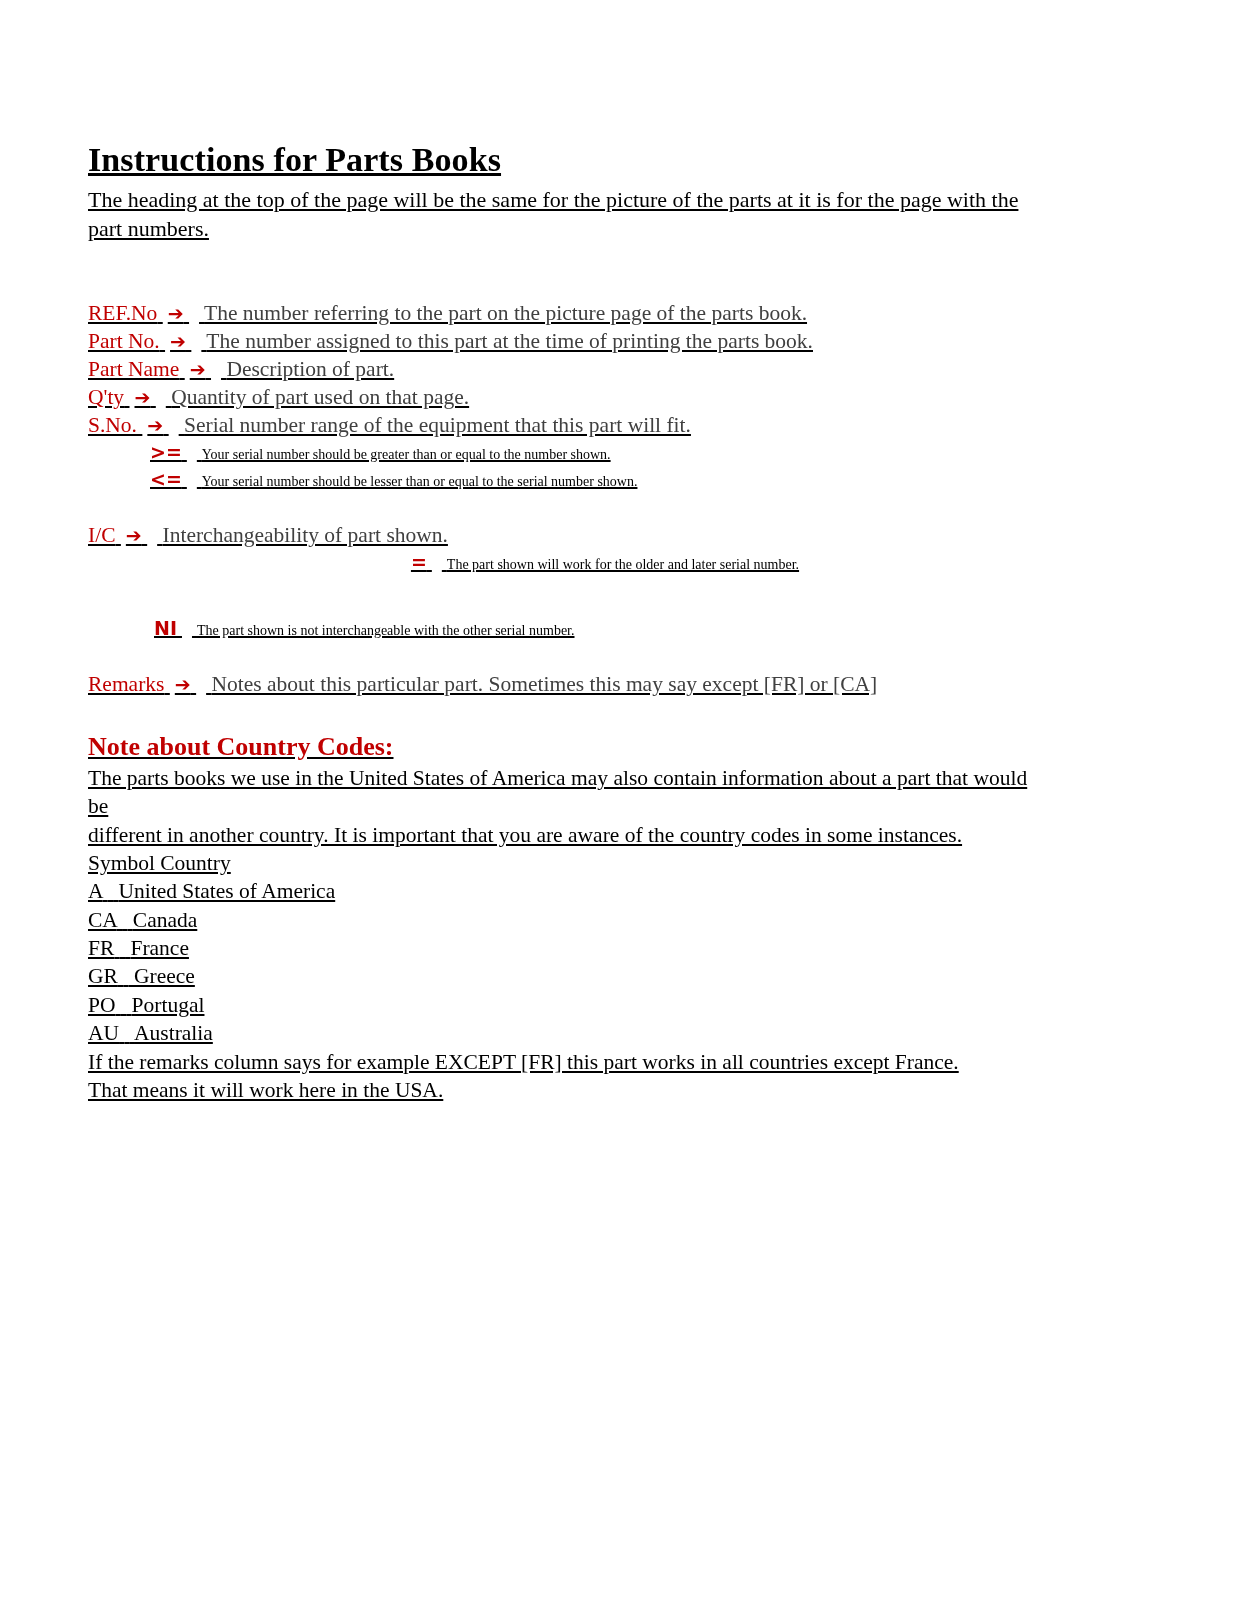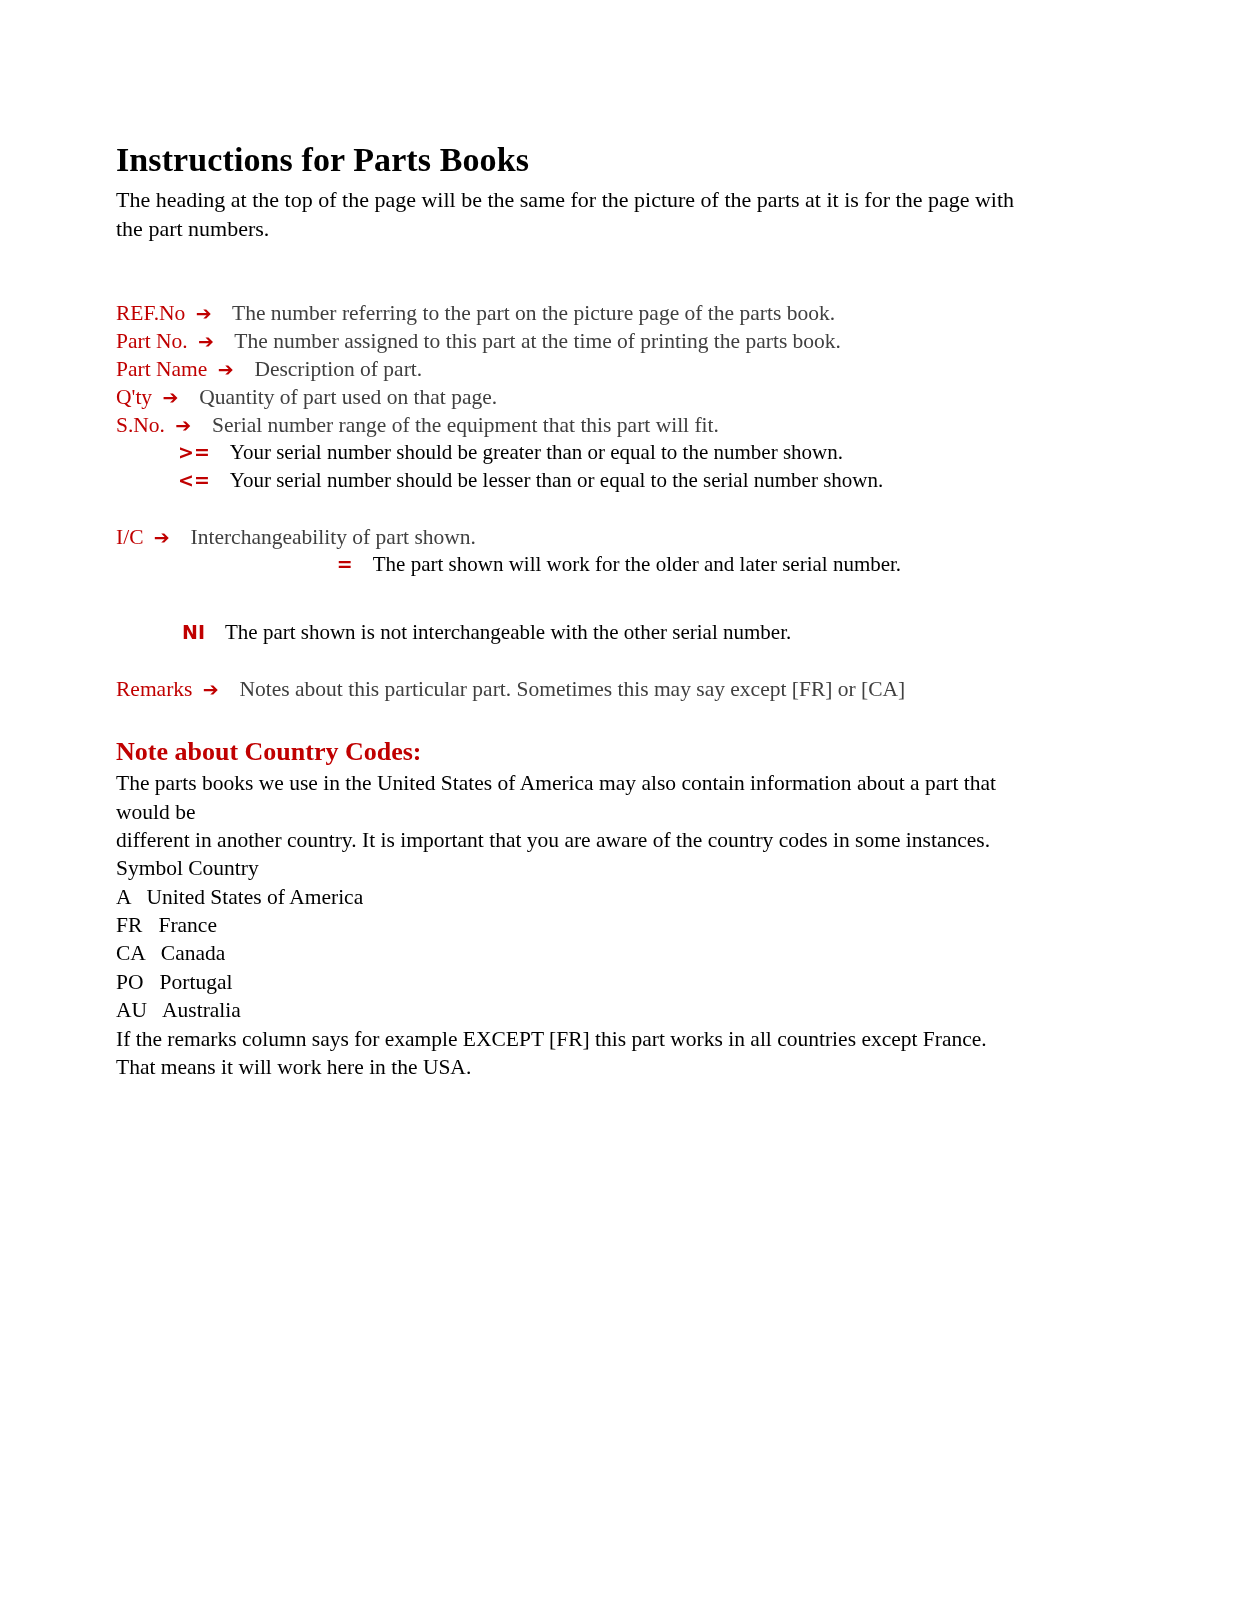--- a/index.html
+++ b/index.html
@@ -11,21 +11,22 @@
     width: 1236px;
     height: 1600px;
     font-family: "Liberation Serif", "DejaVu Serif", serif;
     color: #000000;
   }
   .page {
     position: relative;
     width: 1164px;
     height: 1600px;
     box-sizing: border-box;
-    padding: 140px 118px 0 116px;
+    padding: 140px 118px 0 88px;
+    text-decoration: underline;
   }
   h1.doc-title {
     font-size: 34px;
     font-weight: bold;
     margin: 0 0 6px 0;
     letter-spacing: 0.1px;
     line-height: 1.15;
   }
   p.para {
     font-size: 22px;
@@ -62,21 +63,21 @@
   }
   .sub-sym {
     color: #C00000;
     font-family: "DejaVu Sans", sans-serif;
     font-weight: bold;
     font-size: 19px;
   }
   .sub-text {
     color: #000000;
     font-family: "Liberation Serif", "DejaVu Serif", serif;
-    font-size: 21px;
+    font-size: 14px;
   }
   h2.section-title {
     color: #C00000;
     font-size: 26px;
     font-weight: bold;
     margin: 0 0 2px 0;
   }
   .country-line {
     font-size: 21.5px;
     line-height: 1.32;
@@ -186,28 +187,33 @@
   <p class="country-line">The parts books we use in the United States of America may also contain information about a part that would be</p>
   <p class="country-line">different in another country. It is important that you are aware of the country codes in some instances.</p>
   <p class="country-line">Symbol Country</p>
 
   <p class="country-line">
     <span>A</span>
     <span>&nbsp;</span>
     <span>United States of America</span>
   </p>
   <p class="country-line">
+    <span>CA</span>
+    <span>&nbsp;</span>
+    <span>Canada</span>
+  </p>
+  <p class="country-line">
     <span>FR</span>
     <span>&nbsp;</span>
     <span>France</span>
   </p>
   <p class="country-line">
-    <span>CA</span>
-    <span>&nbsp;</span>
-    <span>Canada</span>
+    <span>GR</span>
+    <span>&nbsp;</span>
+    <span>Greece</span>
   </p>
   <p class="country-line">
     <span>PO</span>
     <span>&nbsp;</span>
     <span>Portugal</span>
   </p>
   <p class="country-line">
     <span>AU</span>
     <span>&nbsp;</span>
     <span>Australia</span>

